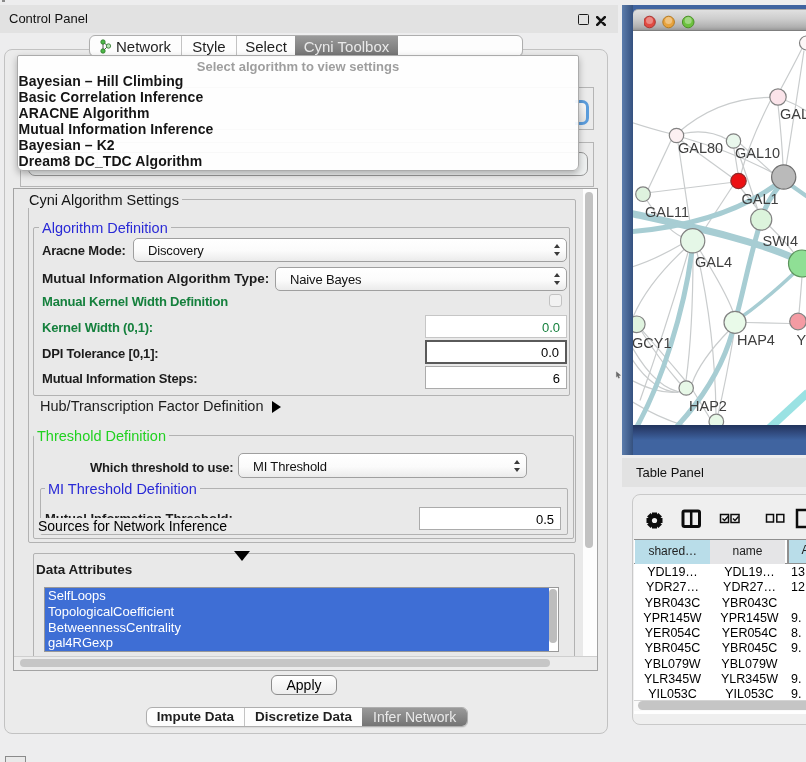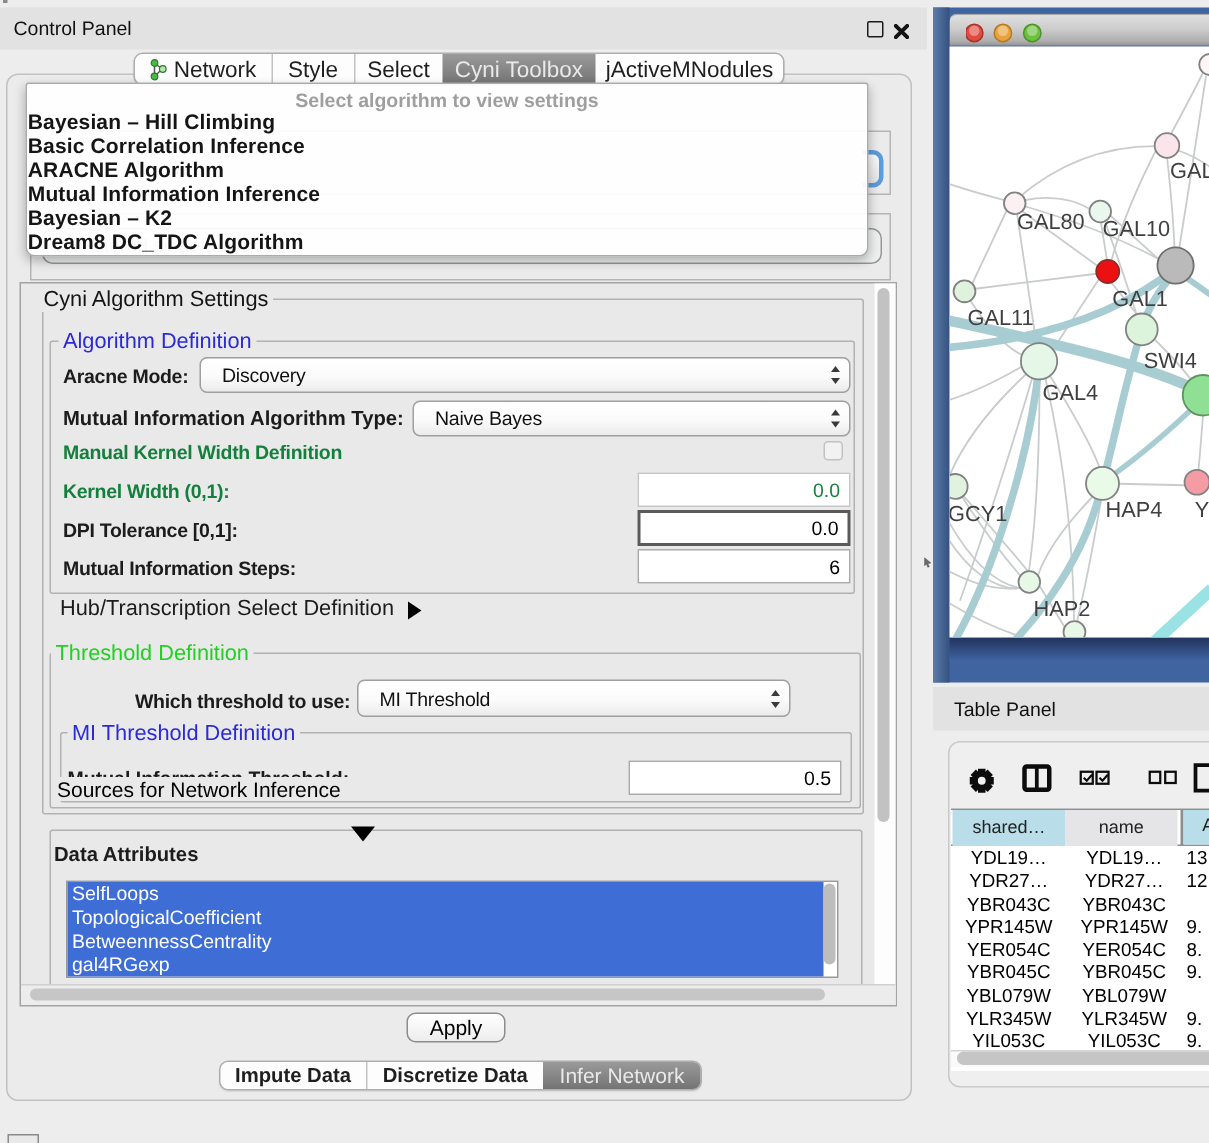--- a/index.html
+++ b/index.html
@@ -48,21 +48,20 @@
         <line x1="8" y1="7" x2="3" y2="12" stroke="#555" stroke-width="1"></line>
         <circle cx="3" cy="3" r="2.2" fill="#4db848" stroke="#2c7a28" stroke-width="0.8"></circle>
         <circle cx="8.5" cy="7" r="2.2" fill="#b6e3b4" stroke="#2c7a28" stroke-width="0.8"></circle>
         <circle cx="3" cy="12" r="2.2" fill="#4db848" stroke="#2c7a28" stroke-width="0.8"></circle>
       </svg>Network</div>
     <div class="sep"></div>
     <div class="s" style="width:54px;">Style</div>
     <div class="sep"></div>
     <div class="s" style="width:58px;">Select</div>
     <div class="s sel" style="width:103px;">Cyni Toolbox</div>
-    <div class="s" style="width:125px;">jActiveMNodules</div>
   </div>
 
   <div class="abs" style="left:20px;top:87px;width:574px;height:43px;border:1px solid #b5b5b5;box-sizing:border-box;"></div>
   <div class="abs" style="left:575px;top:98px;width:16px;height:29px;overflow:hidden;">
     <div class="abs" style="left:-35px;top:2px;width:49px;height:25px;border:3px solid #5b9cdb;border-radius:7px;background:linear-gradient(180deg,#fafafa,#e4e4e4);box-sizing:border-box;"></div>
   </div>
   <div class="abs" style="left:20px;top:142px;width:574px;height:45px;border:1px solid #b5b5b5;box-sizing:border-box;"></div>
   <div class="abs" style="left:28px;top:152px;width:560px;height:24px;border:1px solid #979797;border-radius:7px;background:#eef0f0;box-sizing:border-box;">
     <div class="abs" style="left:9px;top:3px;font-size:13px;color:#8f8f8f;">galFiltered.sif default node</div>
   </div>
@@ -112,21 +111,21 @@
   <div class="lbl" style="left:42px;top:346px;">DPI Tolerance [0,1]:</div>
   <div class="fld" style="left:425px;top:340px;width:142px;height:24px;border:2px solid #5a5a5a;box-sizing:border-box;">
       <span>0.0</span>
     </div>
 
   <div class="lbl" style="left:42px;top:371px;">Mutual Information Steps:</div>
   <div class="fld" style="left:425px;top:366px;width:142px;height:23px;box-sizing:border-box;">
       <span>6</span>
     </div>
 
-  <div class="abs" style="left:40px;top:398px;font-size:14.5px;font-weight:500;color:#1c1c1c;">Hub/Transcription Select Definition</div>
+  <div class="abs" style="left:40px;top:398px;font-size:14.5px;font-weight:500;color:#1c1c1c;">Hub/Transcription Factor Definition</div>
   <div class="abs" style="left:272px;top:401px;width:0;height:0;border-top:6px solid transparent;border-bottom:6px solid transparent;border-left:9px solid #000;"></div>
 
   <div class="grp" style="left:33px;top:435px;width:539px;height:102px;"></div>
   <div class="gtitle" style="left:34px;top:428px;color:#21d121;">Threshold Definition</div>
 
   <div class="lbl" style="left:90px;top:460px;">Which threshold to use:</div>
   <div class="combo" style="left:238px;top:453px;width:287px;height:23px;">
       <div class="ct">MI Threshold</div>
       <div class="spin"></div>
     </div>

